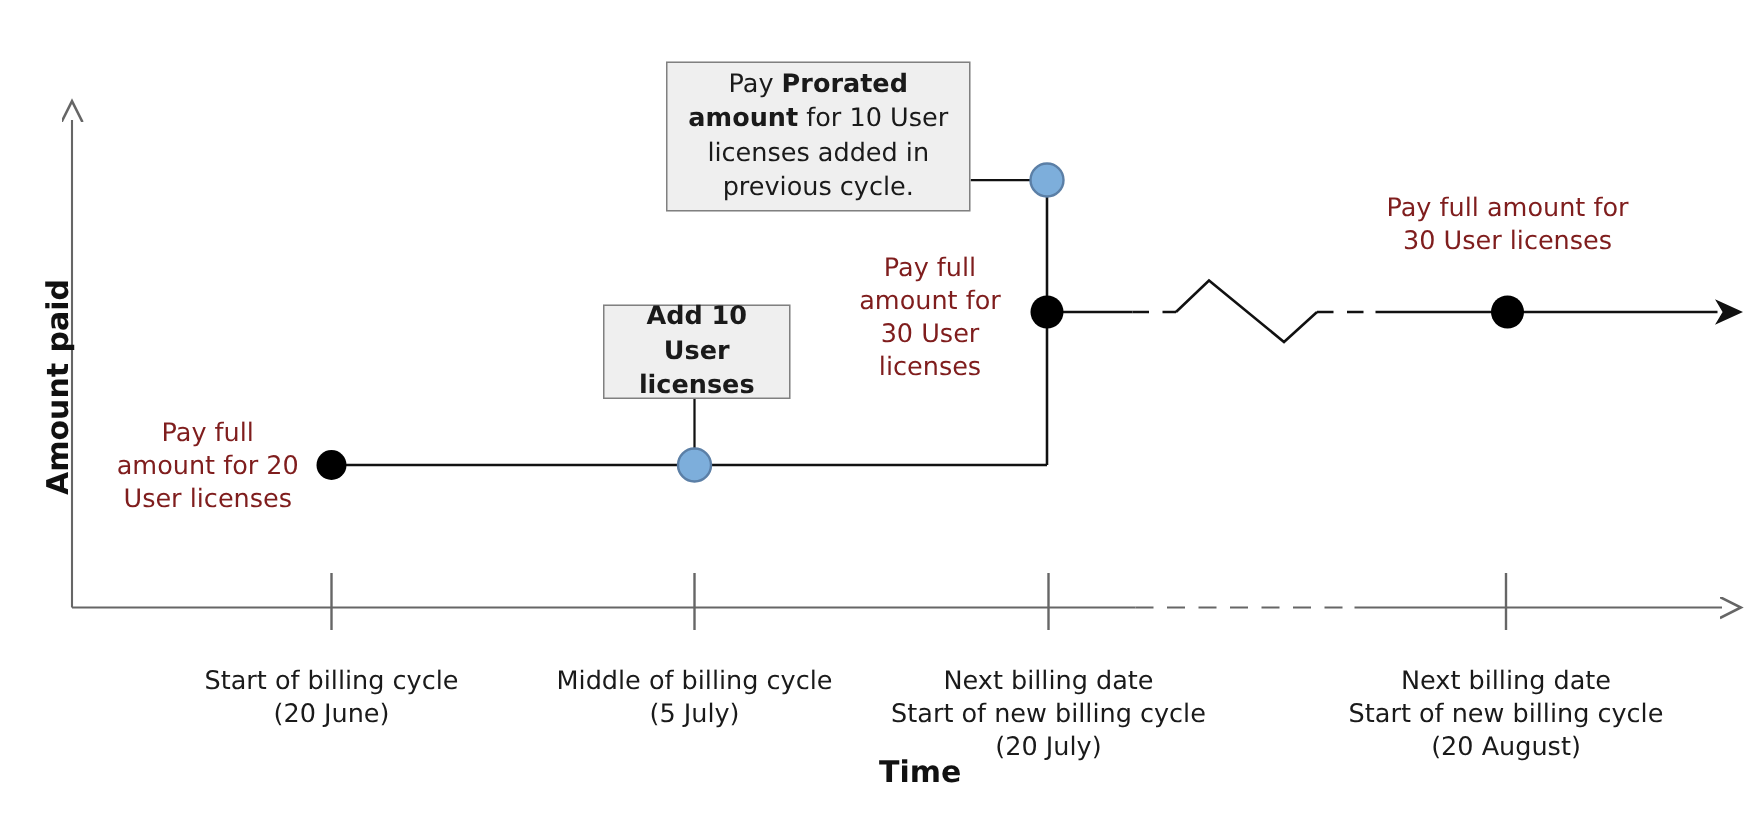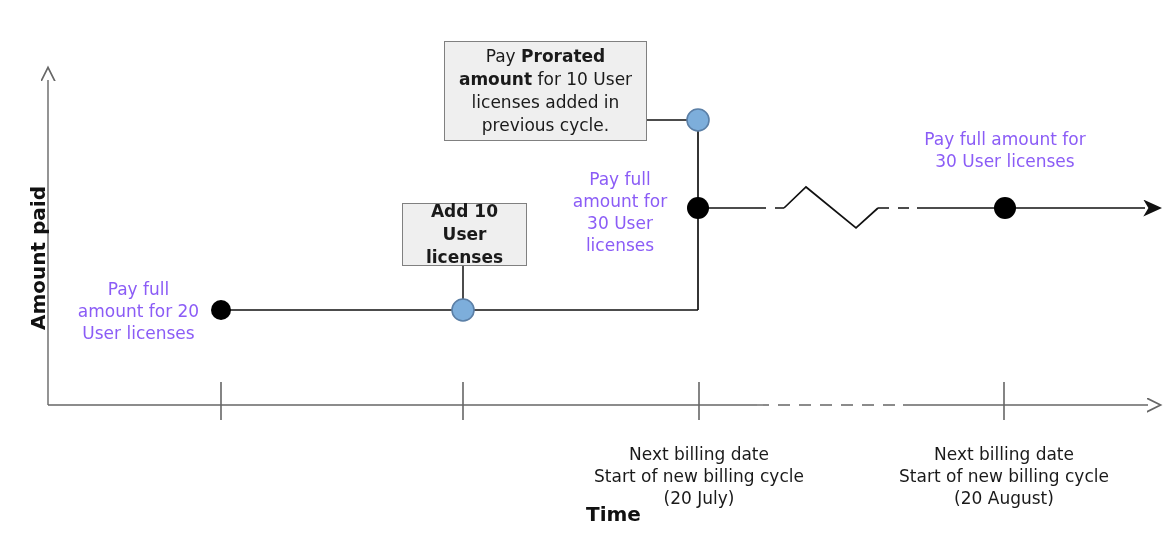--- a/index.html
+++ b/index.html
@@ -19,21 +19,21 @@
   }
   svg.layer {
     position: absolute;
     left: 0;
     top: 0;
     width: 1167px;
     height: 560px;
   }
   .lbl {
     position: absolute;
-    color: #8b5cf6;
+    color: #7f1d1d;
     font-size: 17px;
     line-height: 22px;
     text-align: center;
     white-space: pre-line;
   }
   .axis-title {
     position: absolute;
     font-weight: bold;
     color: #111111;
     font-size: 20px;
@@ -132,21 +132,25 @@
 User licenses</div>
 
   <div class="lbl" style="left:556px; top:168px; width:128px;">Pay full
 amount for
 30 User
 licenses</div>
 
   <div class="lbl" style="left:896px; top:128px; width:218px;">Pay full amount for
 30 User licenses</div>
 
+  <div class="tick-label" style="left:101px; top:443px; width:240px;">Start of billing cycle
+(20 June)</div>
 
+  <div class="tick-label" style="left:343px; top:443px; width:240px;">Middle of billing cycle
+(5 July)</div>
 
   <div class="tick-label" style="left:579px; top:443px; width:240px;">Next billing date
 Start of new billing cycle
 (20 July)</div>
 
   <div class="tick-label" style="left:884px; top:443px; width:240px;">Next billing date
 Start of new billing cycle
 (20 August)</div>
 
 </div>

